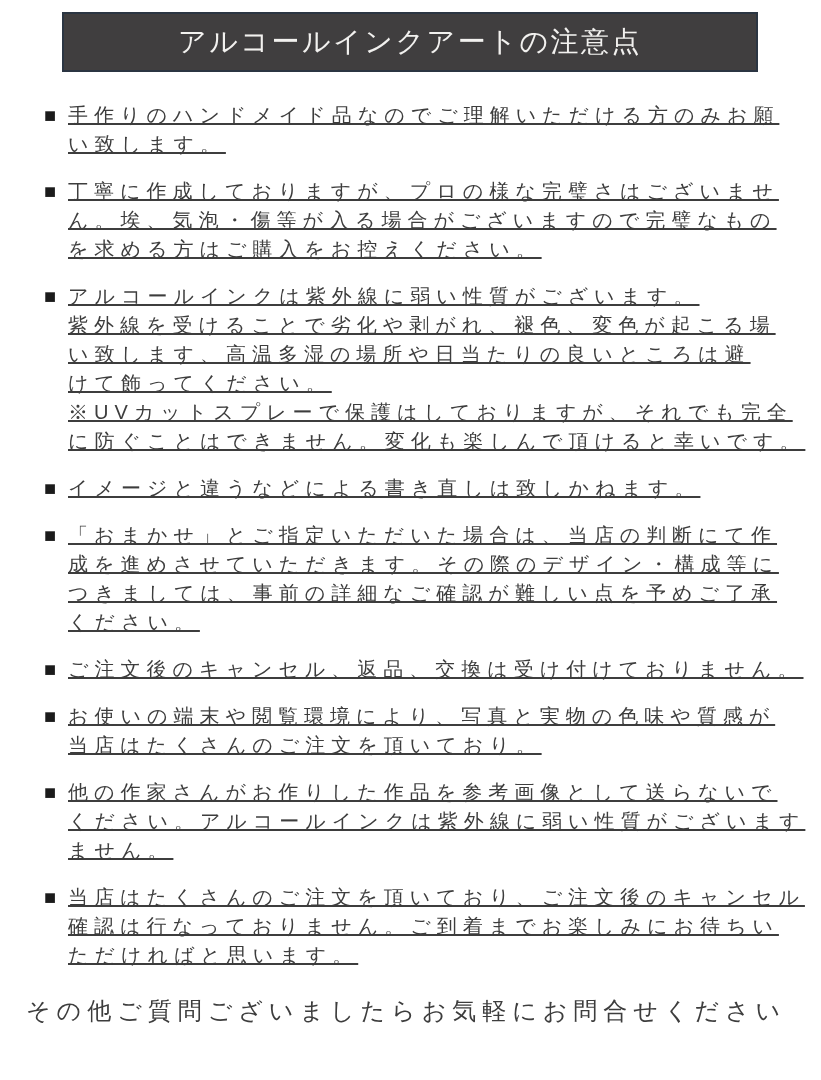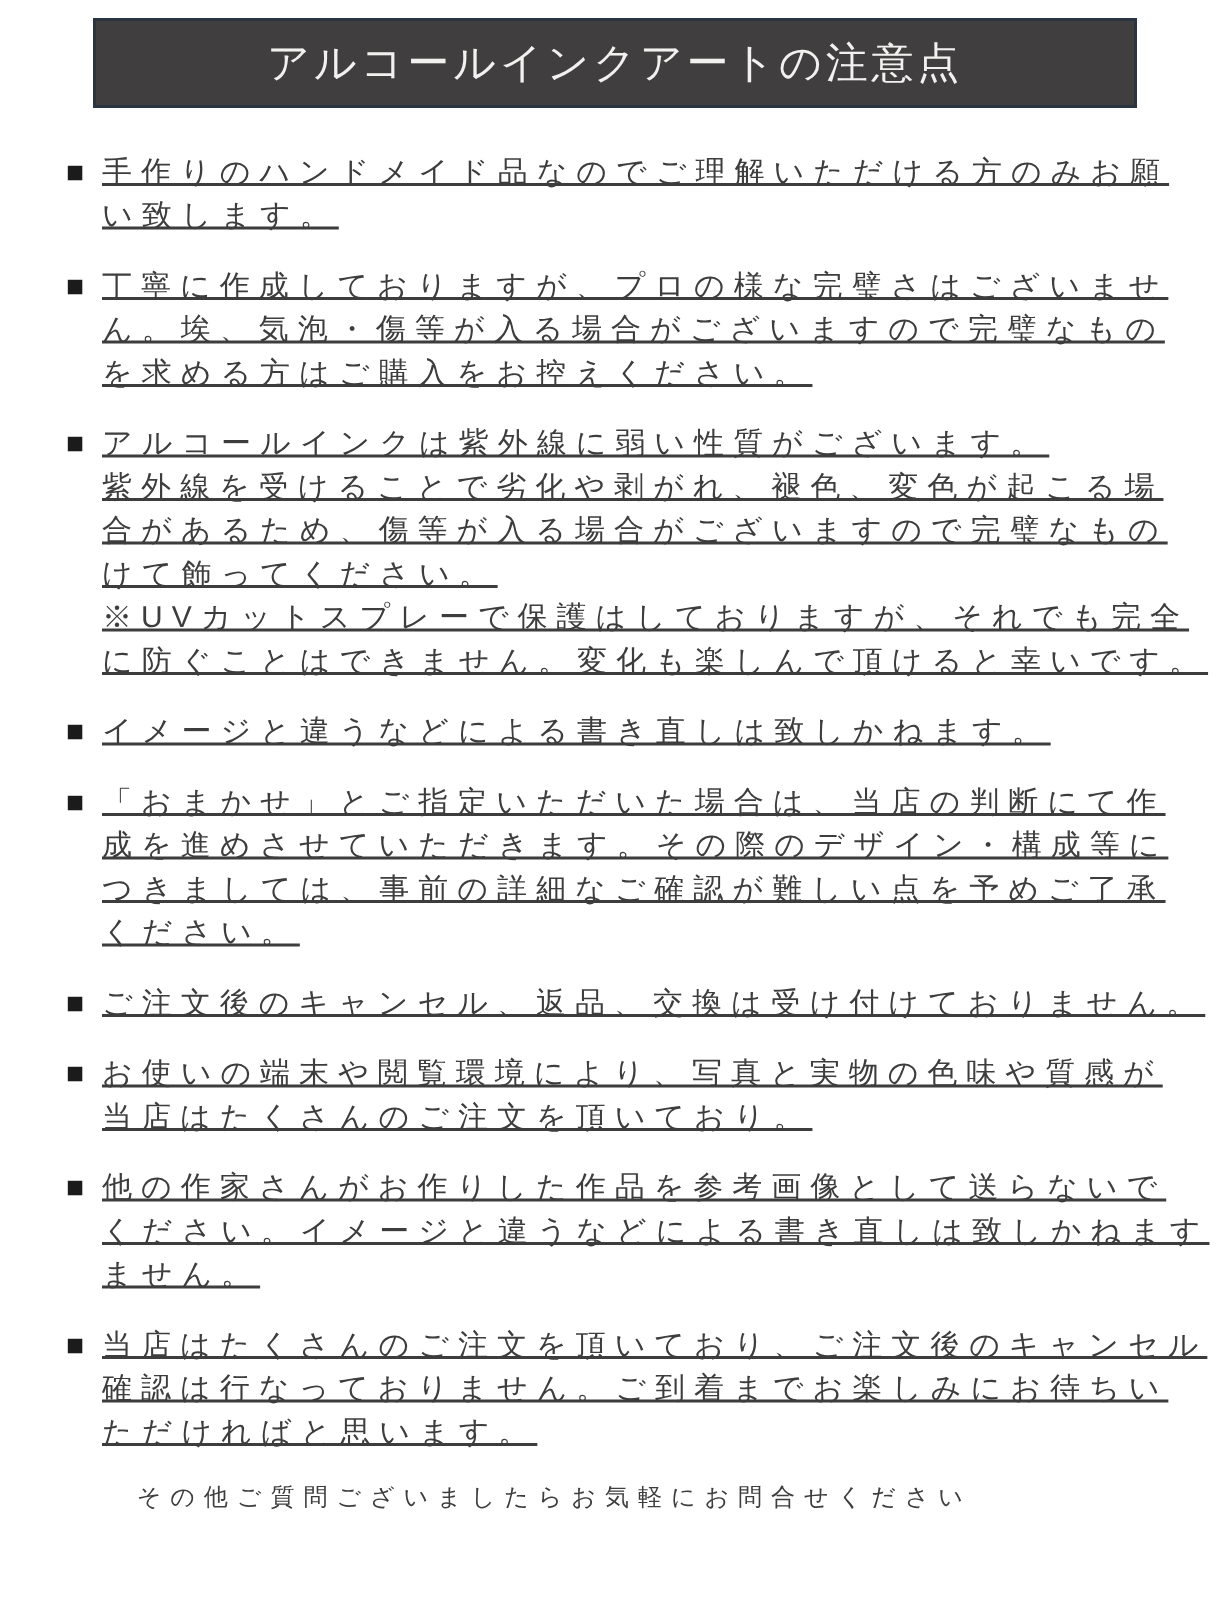--- a/index.html
+++ b/index.html
@@ -63,24 +63,24 @@
     color: var(--body-text, #3d3d3d);
     white-space: pre-wrap;
     width: 745px;
     text-decoration: underline;
   }
   .closing-note {
     position: absolute;
     left: 0;
     top: 984px;
     width: 725px;
-    margin: 0;
+    margin: 12px;
     text-align: center;
     text-indent: 14px;
-    font-size: 16px;
+    font-size: 24px;
     line-height: 29px;
     letter-spacing: 6px;
     color: var(--body-text, #3d3d3d);
     white-space: nowrap;
   }
 </style>
 </head>
 <body>
 
 <div class="page">
@@ -101,21 +101,21 @@
       <span class="bullet">■</span>
       <p class="notice-text">丁寧に作成しておりますが、プロの様な完璧さはございませ
 ん。埃、気泡・傷等が入る場合がございますので完璧なもの
 を求める方はご購入をお控えください。</p>
     </div>
 
     <div class="notice-item">
       <span class="bullet">■</span>
       <p class="notice-text">アルコールインクは紫外線に弱い性質がございます。
 紫外線を受けることで劣化や剥がれ、褪色、変色が起こる場
-合があるため、傷等が入る場合がございますので完璧なもの
+い致します、高温多湿の場所や日当たりの良いところは避
 けて飾ってください。
 ※UVカットスプレーで保護はしておりますが、それでも完全
 に防ぐことはできません。変化も楽しんで頂けると幸いです。</p>
     </div>
 
     <div class="notice-item">
       <span class="bullet">■</span>
       <p class="notice-text">イメージと違うなどによる書き直しは致しかねます。</p>
     </div>
 
@@ -134,21 +134,21 @@
 
     <div class="notice-item">
       <span class="bullet">■</span>
       <p class="notice-text">お使いの端末や閲覧環境により、写真と実物の色味や質感が
 当店はたくさんのご注文を頂いており。</p>
     </div>
 
     <div class="notice-item">
       <span class="bullet">■</span>
       <p class="notice-text">他の作家さんがお作りした作品を参考画像として送らないで
-ください。イメージと違うなどによる書き直しは致しかねます
+ください。アルコールインクは紫外線に弱い性質がございます
 ません。</p>
     </div>
 
     <div class="notice-item">
       <span class="bullet">■</span>
       <p class="notice-text">当店はたくさんのご注文を頂いており、ご注文後のキャンセル
 確認は行なっておりません。ご到着までお楽しみにお待ちい
 ただければと思います。</p>
     </div>
 

